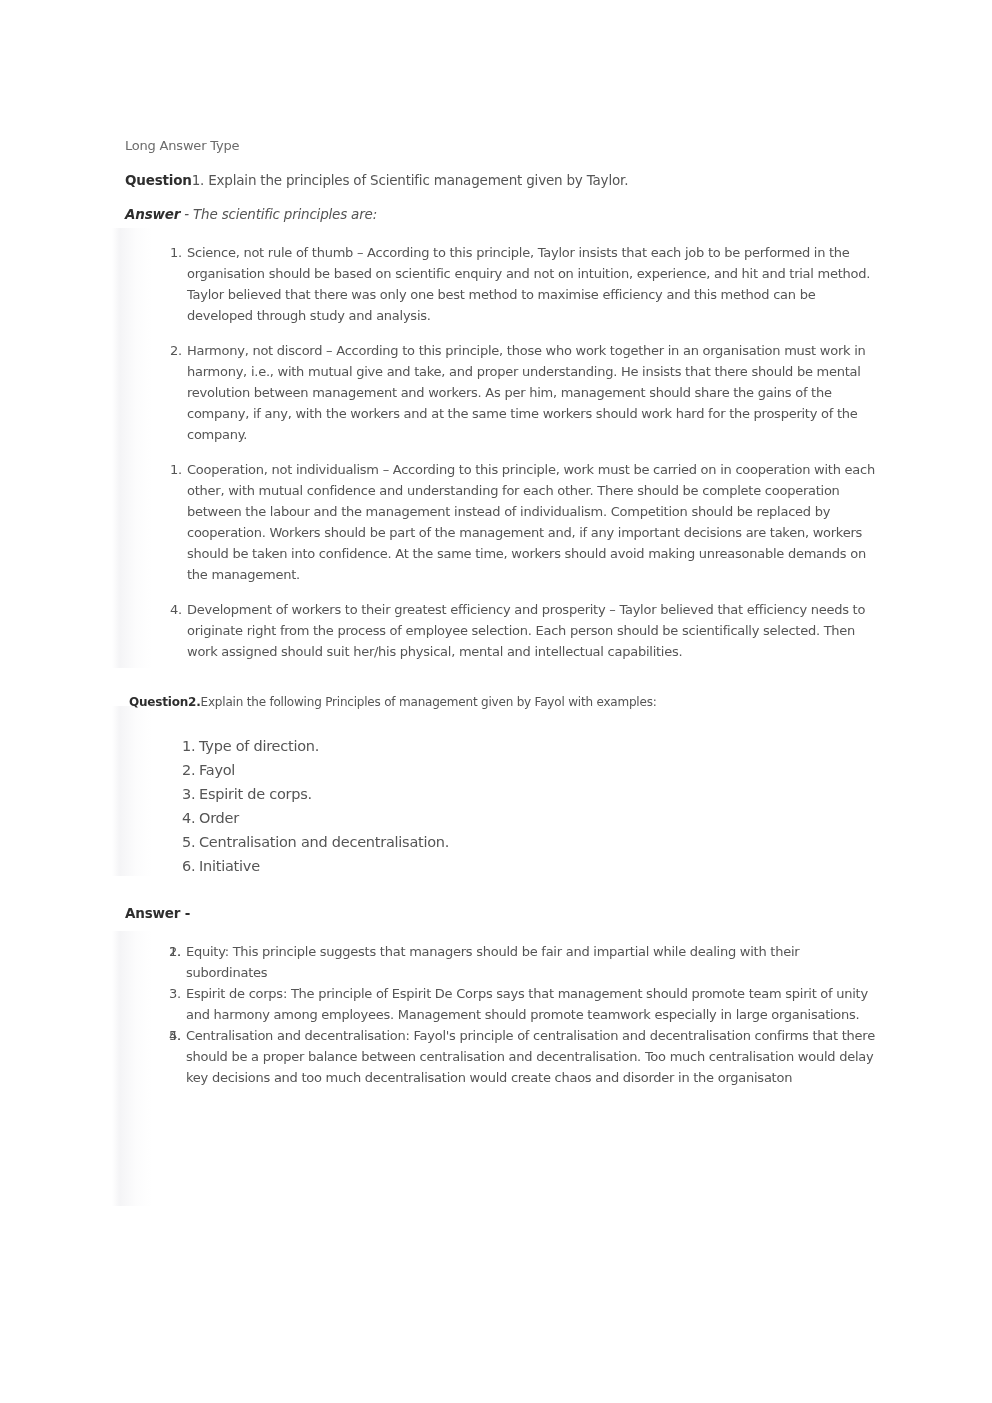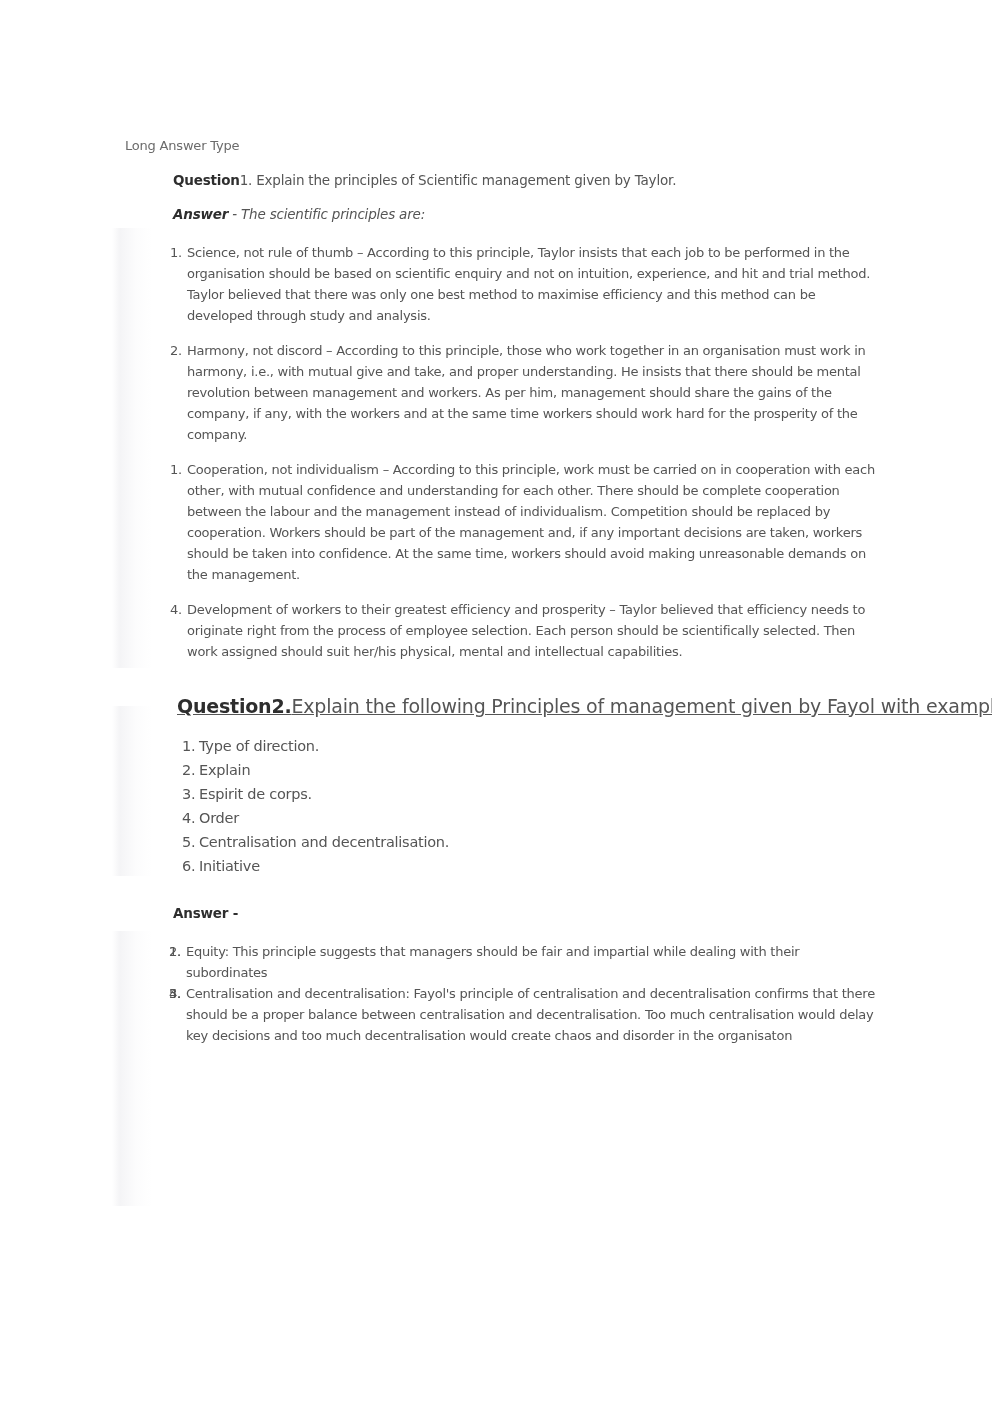--- a/index.html
+++ b/index.html
@@ -1,23 +1,23 @@
 <!DOCTYPE html>
 <html><head>
 <meta charset="utf-8">
 <style>
   html, body { margin: 0; padding: 0; background: #ffffff; }
   body { width: 992px; height: 1403px; position: relative; overflow: hidden;
          font-family: "DejaVu Sans", "Liberation Sans", sans-serif; color: #4a4a4a; }
   .page { position: absolute; left: 0; top: 16px; width: 992px; height: 1403px; }
   .shade { position: absolute; background: linear-gradient(to right, rgba(240,240,242,0.0), rgba(243,243,245,0.9) 20%, rgba(250,250,251,0.6) 60%, rgba(255,255,255,0)); }
   .type-label { position: absolute; left: 125px; top: 122px; font-size: 13px; color: #6b6b6b; letter-spacing: -0.2px; }
-  .q-line { position: absolute; left: 125px; font-size: 13.5px; color: #555; letter-spacing: -0.2px; white-space: nowrap; margin-left: 48px; }
+  .q-line { position: absolute; left: 125px; font-size: 13.5px; color: #555; letter-spacing: -0.2px; white-space: nowrap; }
   .q-line b { color: #2e2e2e; font-weight: bold; }
-  .q2 { font-size: 19px; left: 129px; text-decoration: underline; }
+  .q2 { font-size: 12px; left: 129px; }
   ol.items { position: absolute; margin: 0; padding: 0; list-style: none; }
   ol.items li { position: relative; font-size: 13px; line-height: 21px; color: #555; letter-spacing: -0.25px; }
   ol.items li .num { position: absolute; left: -17px; top: 0; }
   ol.a1 { left: 187px; width: 690px; }
   ol.a1 li { margin-bottom: 14px; }
   ol.q2list { left: 199px; }
   ol.q2list li { font-size: 14.5px; line-height: 24px; }
   ol.a2 { left: 186px; width: 692px; }
   ol.a2 li { margin-bottom: 0; }
 </style>
@@ -45,31 +45,31 @@
     <li><span class="num">1.</span><span>Cooperation, not individualism – According to this principle, work must be carried on in cooperation with each other, with mutual confidence and understanding for each other. There should be complete cooperation between the labour and the management instead of individualism. Competition should be replaced by cooperation. Workers should be part of the management and, if any important decisions are taken, workers should be taken into confidence. At the same time, workers should avoid making unreasonable demands on the management.</span></li>
     <li><span class="num">4.</span><span>Development of workers to their greatest efficiency and prosperity – Taylor believed that efficiency needs to originate right from the process of employee selection. Each person should be scientifically selected. Then work assigned should suit her/his physical, mental and intellectual capabilities.</span></li>
   </ol>
 
   <div class="q-line q2" style="top:679px;">
     <b>Question2.</b><span>Explain the following Principles of management given by Fayol with examples:</span>
   </div>
 
   <ol class="items q2list" style="top:718px;">
     <li><span class="num">1.</span><span>Type of direction.</span></li>
-    <li><span class="num">2.</span><span>Explain</span></li>
+    <li><span class="num">2.</span><span>Fayol</span></li>
     <li><span class="num">3.</span><span>Espirit de corps.</span></li>
     <li><span class="num">4.</span><span>Order</span></li>
     <li><span class="num">5.</span><span>Centralisation and decentralisation.</span></li>
     <li><span class="num">6.</span><span>Initiative</span></li>
   </ol>
 
   <div class="q-line" style="top:889px;">
     <b>Answer -</b>
   </div>
 
   <ol class="items a2" style="top:925px;">
     <li><span class="num">1.</span></li>
     <li><span class="num">2.</span><span>Equity: This principle suggests that managers should be fair and impartial while dealing with their subordinates</span></li>
-    <li><span class="num">3.</span></li>
+    <li><span class="num">3.</span><span>Espirit de corps: The principle of Espirit De Corps says that management should promote team spirit of unity and harmony among employees. Management should promote teamwork especially in large organisations.</span></li>
     <li><span class="num">4.</span></li>
     <li><span class="num">5.</span><span>Centralisation and decentralisation: Fayol's principle of centralisation and decentralisation confirms that there should be a proper balance between centralisation and decentralisation. Too much centralisation would delay key decisions and too much decentralisation would create chaos and disorder in the organisaton</span></li>
   </ol>
 </div>
 
 </body></html>

